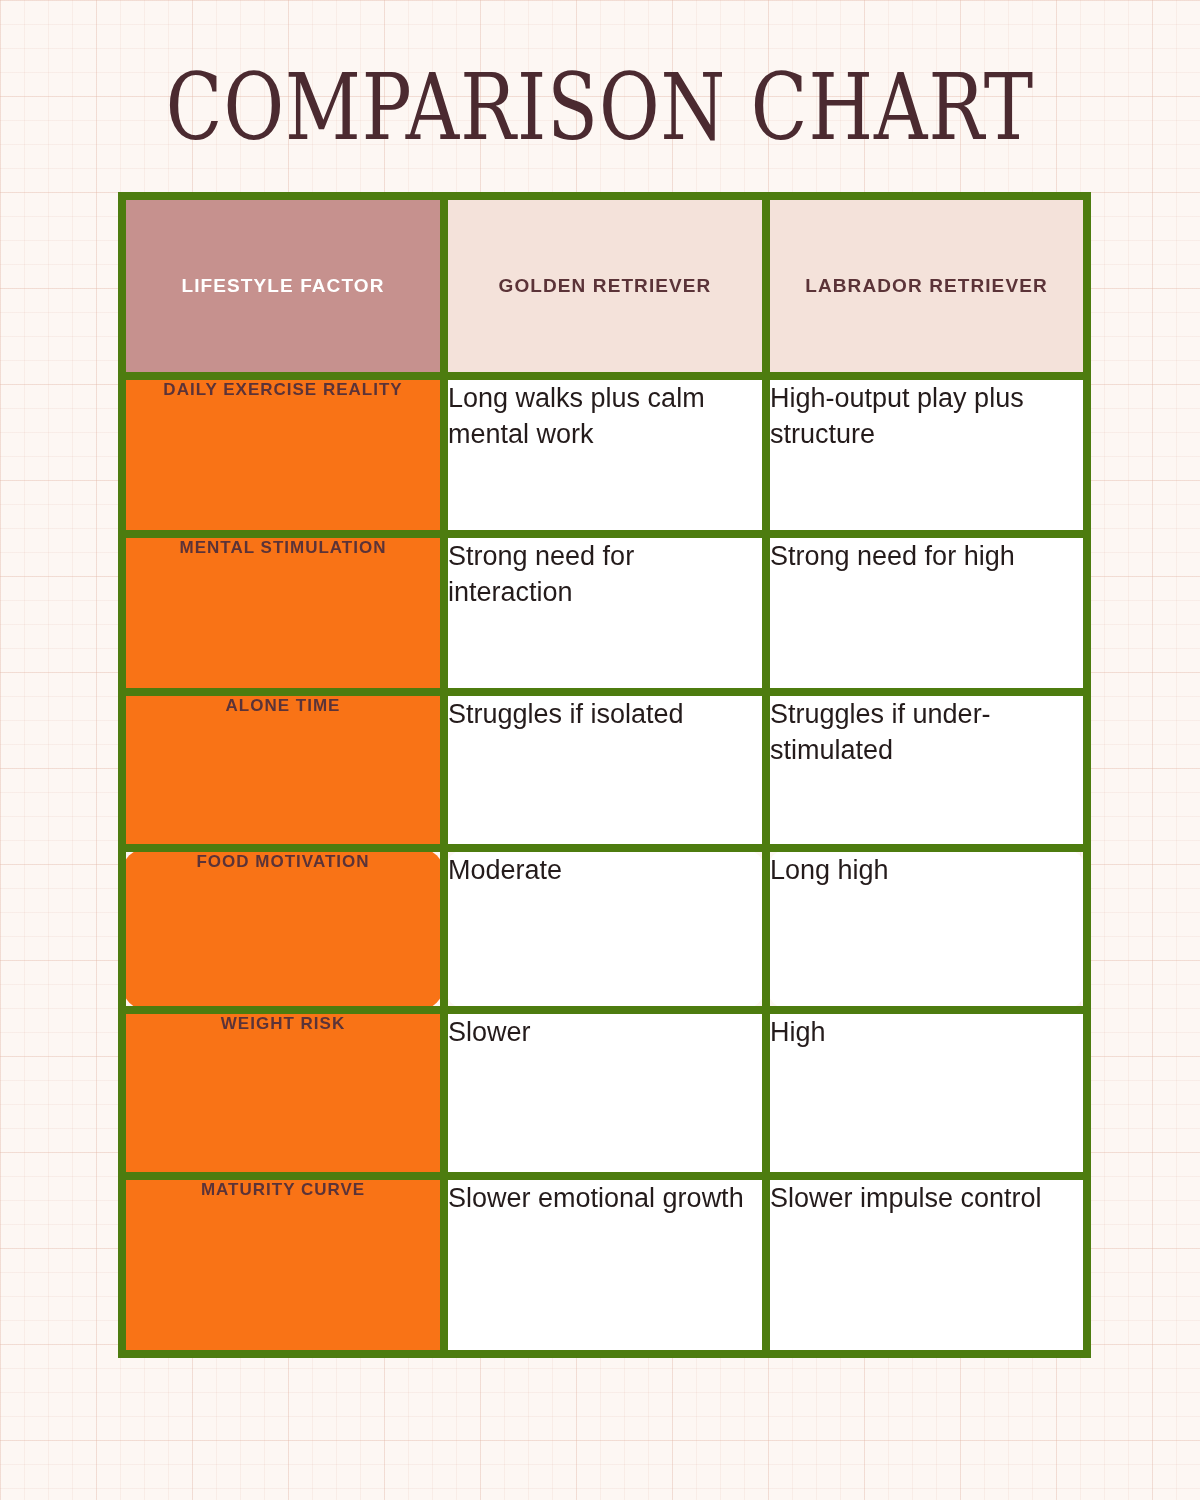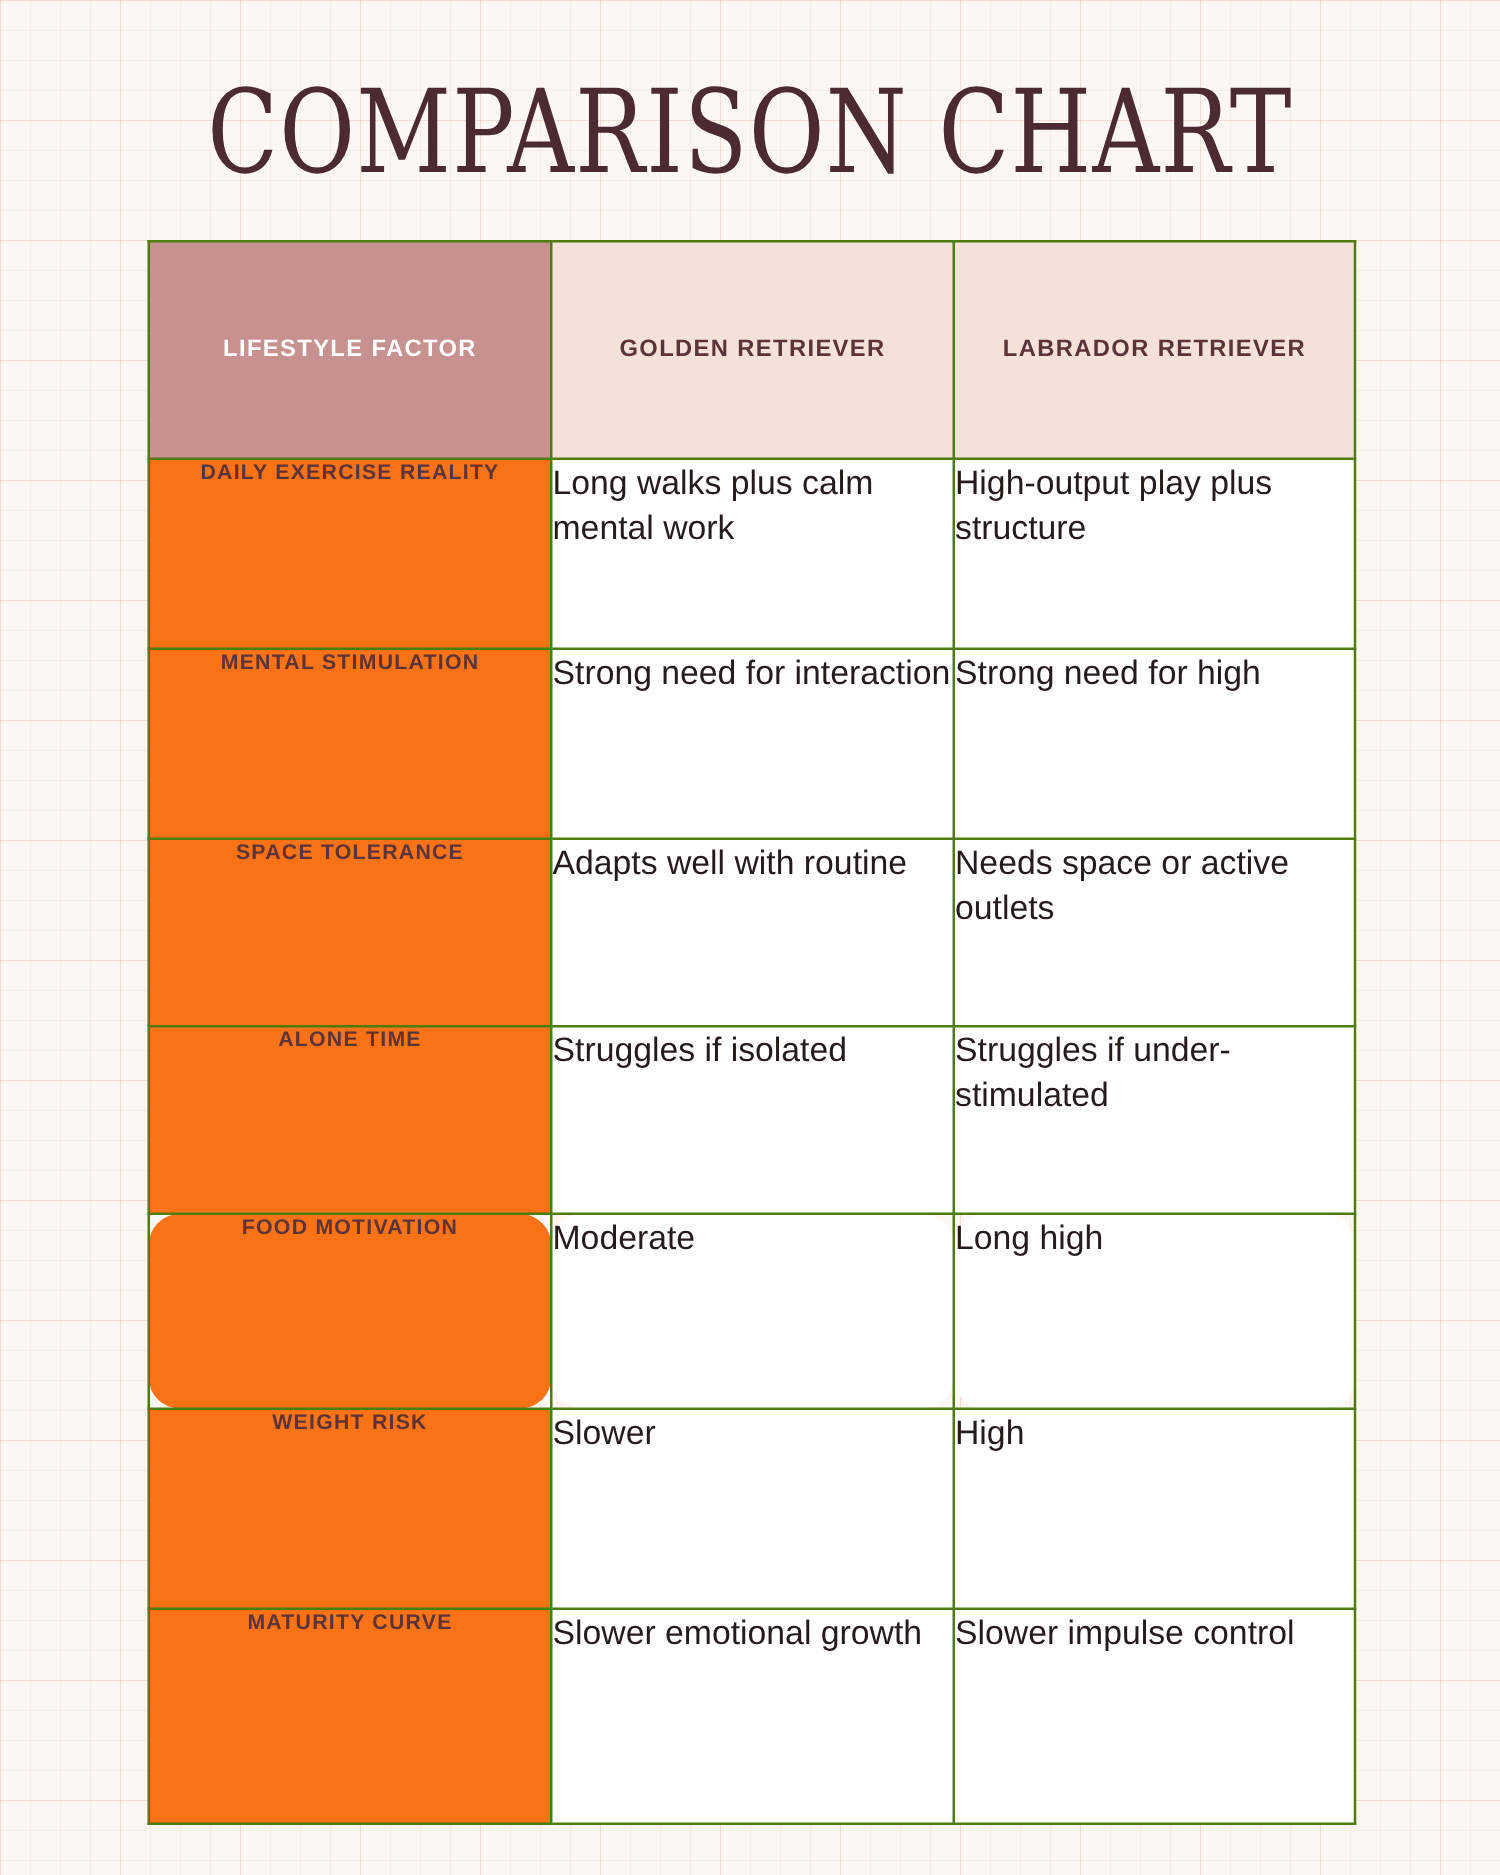--- a/index.html
+++ b/index.html
@@ -53,21 +53,21 @@
     left: 118px;
     top: 192px;
     width: 965px;
   }
   table.comparison {
     border-collapse: collapse;
     width: 100%;
     table-layout: fixed;
   }
   table.comparison td, table.comparison th {
-    border: 2px solid #4d7c0f;
+    border: 8px solid #4d7c0f;
     vertical-align: top;
     padding: 0;
   }
   
   col.c1 { width: 322px; }
   col.c2 { width: 322px; }
   col.c3 { width: 321px; }
 
   
   tr.head th {
@@ -148,25 +148,20 @@
         <tr class="datarow r0">
           <td class="factor">DAILY EXERCISE REALITY</td>
           <td class="value">Long walks plus calm mental work</td>
           <td class="value">High-output play plus structure</td>
         </tr>
         <tr class="datarow r1">
           <td class="factor">MENTAL STIMULATION</td>
           <td class="value">Strong need for interaction</td>
           <td class="value">Strong need for high</td>
         </tr>
-        <tr class="datarow r2">
-          <td class="factor">SPACE TOLERANCE</td>
-          <td class="value">Adapts well with routine</td>
-          <td class="value">Needs space or active outlets</td>
-        </tr>
         <tr class="datarow r3">
           <td class="factor">ALONE TIME</td>
           <td class="value">Struggles if isolated</td>
           <td class="value">Struggles if under-stimulated</td>
         </tr>
         <tr class="datarow r4">
           <td class="factor">FOOD MOTIVATION</td>
           <td class="value">Moderate</td>
           <td class="value">Long high</td>
         </tr>

